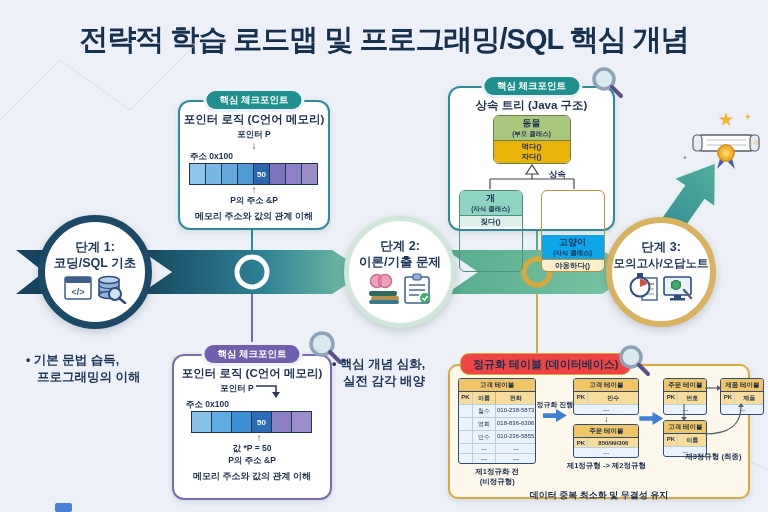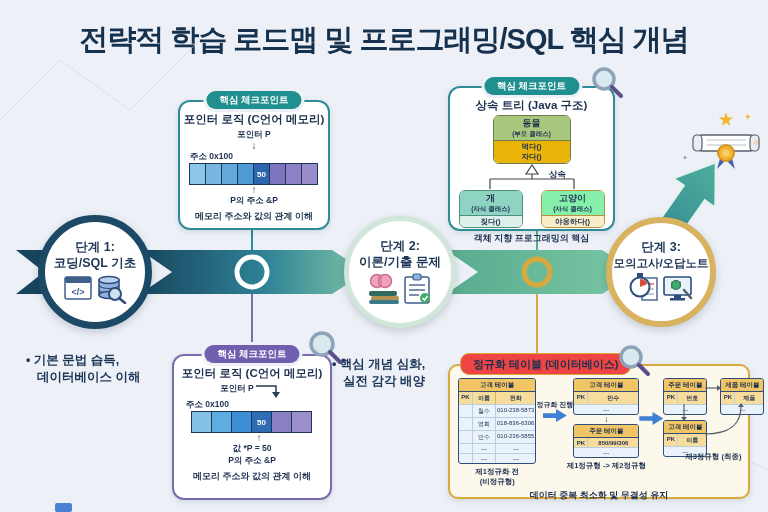--- a/index.html
+++ b/index.html
@@ -181,21 +181,21 @@
       <line x1="51" y1="13" x2="53" y2="12" stroke="#2e6b4a" stroke-width="1"></line>
       <rect x="46" y="25" width="7" height="3" fill="#2e4d7b"></rect>
       <rect x="42" y="28" width="15" height="2.5" fill="#2e4d7b"></rect>
       <line x1="56" y1="20" x2="63" y2="28" stroke="#55606e" stroke-width="2.5" stroke-linecap="round"></line>
     </g>
   </svg>
 </div>
 
 <div class="bullet" style="left:26px;top:352px;">
   <div>• 기본 문법 습득,</div>
-  <div class="ind">데이터베이스 이해</div>
+  <div class="ind">프로그래밍의 이해</div>
 </div>
 <div class="bullet" style="left:332px;top:356px;">
   <div>• 핵심 개념 심화,</div>
   <div class="ind">실전 감각 배양</div>
 </div>
 <div class="bullet" style="left:594px;top:387px;">
   <div>• 약점 보완, 최종 점검</div>
 </div>
 
 <div class="cpbox" style="left:178px;top:100px;width:148px;height:126px;">
@@ -248,28 +248,27 @@
   </svg>
   <div style="display:flex;justify-content:center;gap:18px;">
     <div class="tree-box" style="width:62px;border-color:#4f8f80;">
       <div class="tree-head" style="background:#8fd4c2;">
         <div class="tree-name">개</div>
         <div class="tree-type">(자식 클래스)</div>
       </div>
       <div class="tree-body" style="background:#ddf0ea;border-color:#4f8f80;">짖다()</div>
     </div>
     <div class="tree-box" style="width:62px;border-color:#b8923e;">
-      <div class="tree-head" style="background:#86efac;">
+      <div class="tree-head" style="background:#0ea5e9;margin-top:44px;">
         <div class="tree-name">고양이</div>
         <div class="tree-type">(자식 클래스)</div>
       </div>
       <div class="tree-body" style="background:#faeec8;border-color:#b8923e;">야옹하다()</div>
     </div>
   </div>
-  <div class="caption" style="margin-top:4px;">객체 지향 프로그래밍의 핵심</div>
 </div>
 
 <div class="cpbox purple" style="left:172px;top:354px;width:156px;height:142px;">
   <div class="badge">핵심 체크포인트</div>
   <svg class="mag" style="right:-14px;top:-26px;" width="36" height="36">
     <circle cx="14" cy="14" r="11" fill="#d8e9f0" stroke="#8fa3b8" stroke-width="3.5"></circle>
     <line x1="22" y1="22" x2="32" y2="32" stroke="#5a4f8a" stroke-width="4" stroke-linecap="round"></line>
   </svg>
   <div class="cp-title">포인터 로직 (C언어 메모리)</div>
   <div style="display:flex;justify-content:center;align-items:flex-start;margin-top:2px;height:16px;">

